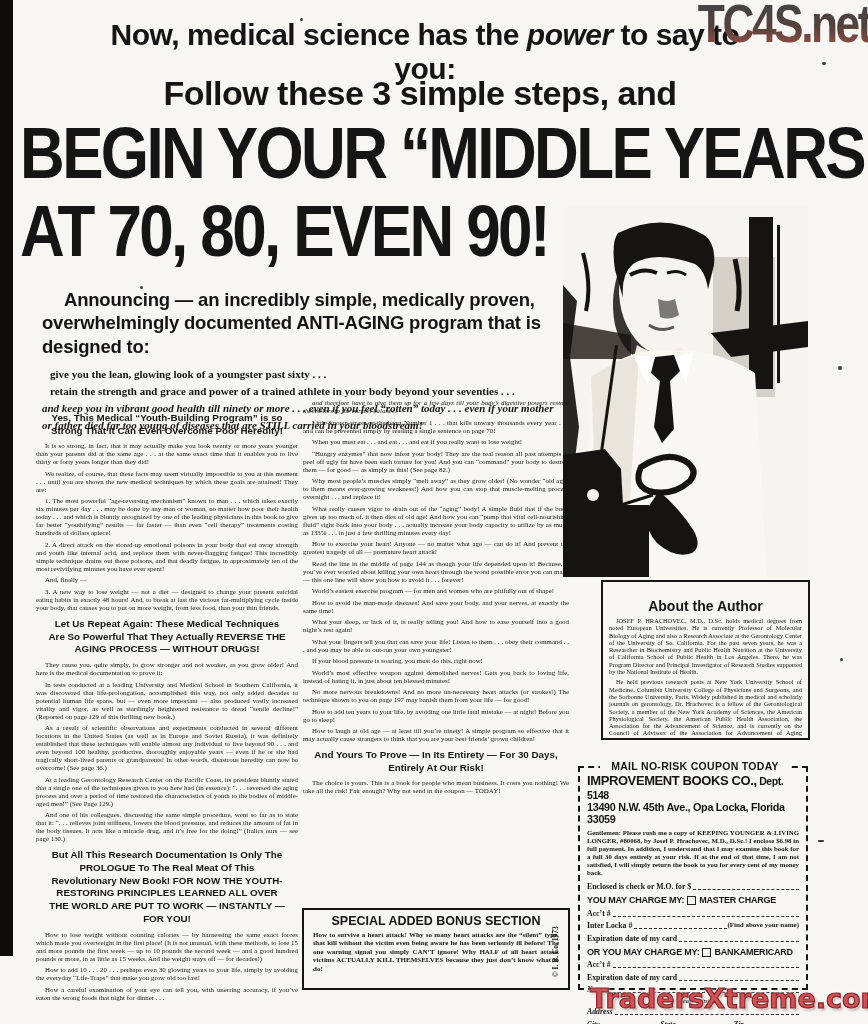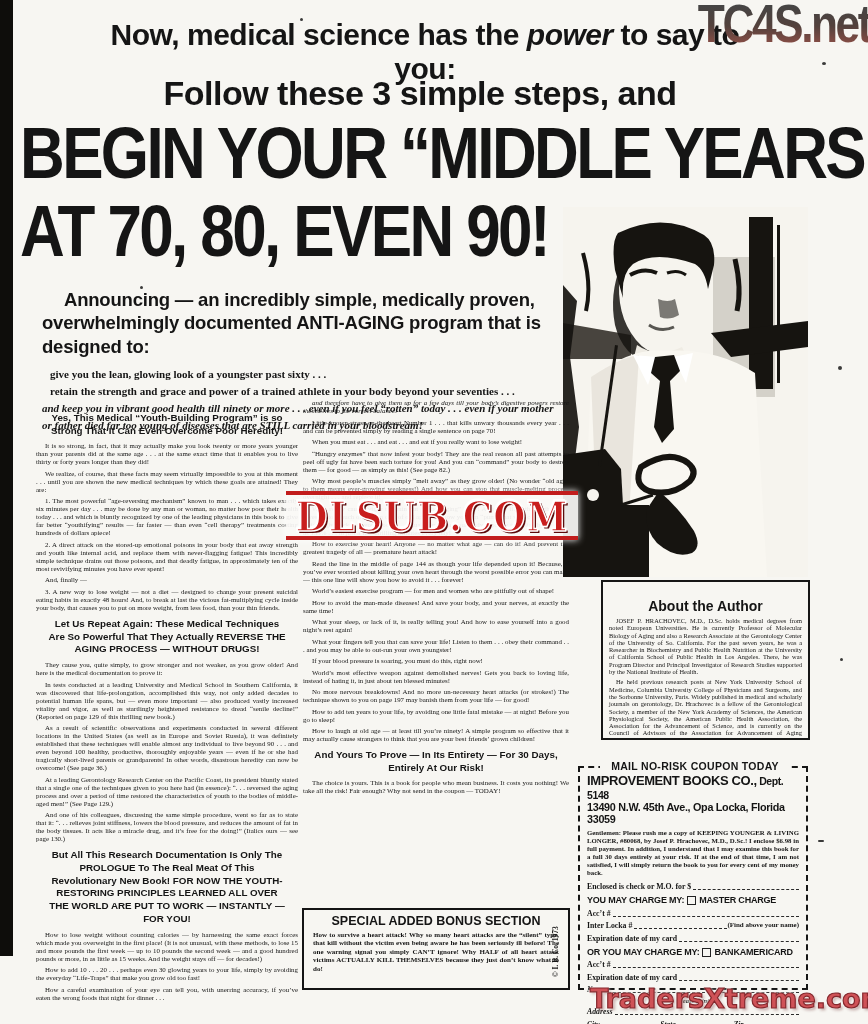--- a/index.html
+++ b/index.html
@@ -183,23 +183,20 @@
     <p>What your fingers tell you that can save your life! Listen to them . . . obey their command . . . and you may be able to out-run your own youngster!</p>
     <p>If your blood pressure is soaring, you must do this, right now!</p>
     <p>World’s most effective weapon against demolished nerves! Gets you back to loving life, instead of hating it, in just about ten blessed minutes!</p>
     <p>No more nervous breakdowns! And no more un-necessary heart attacks (or strokes!) The technique shown to you on page 197 may banish them from your life — for good!</p>
     <p>How to add ten years to your life, by avoiding one little fatal mistake — at night! Before you go to sleep!</p>
     <p>How to laugh at old age — at least till you’re ninety! A simple program so effective that it may actually cause strangers to think that you are your best friends’ grown children!</p>
     <h4>And Yours To Prove — In Its Entirety — For 30 Days, Entirely At Our Risk!</h4>
     <p>The choice is yours. This is a book for people who mean business. It costs you nothing! We take all the risk! Fair enough? Why not send in the coupon — TODAY!</p>
   </div>
 
-  <div class="wm-dlsub">
-      <span>DLSUB.COM</span>
-    </div>
 
   <div class="bonus">
     <h3>SPECIAL ADDED BONUS SECTION</h3>
     <p>How to survive a heart attack! Why so many heart attacks are the “silent” type, that kill without the victim even being aware he has been seriously ill before! The one warning signal you simply CAN’T ignore! Why HALF of all heart attack victims ACTUALLY KILL THEMSELVES because they just don’t know what to do!</p>
   </div>
 
   <div class="about">
     <h3>About the Author</h3>
     <p>JOSEF P. HRACHOVEC, M.D., D.Sc. holds medical degrees from noted European Universities. He is currently Professor of Molecular Biology of Aging and also a Research Associate at the Gerontology Center of the University of So. California. For the past seven years, he was a Researcher in Biochemistry and Public Health Nutrition at the University of California School of Public Health in Los Angeles. There, he was Program Director and Principal Investigator of Research Studies supported by the National Institute of Health.</p>
     <p>He held previous research posts at New York University School of Medicine, Columbia University College of Physicians and Surgeons, and the Sorbonne University, Paris. Widely published in medical and scholarly journals on gerontology, Dr. Hrachovec is a fellow of the Gerontological Society, a member of the New York Academy of Sciences, the American Physiological Society, the American Public Health Association, the Association for the Advancement of Science, and is currently on the Council of Advisors of the Association for Advancement of Aging Research.</p>

